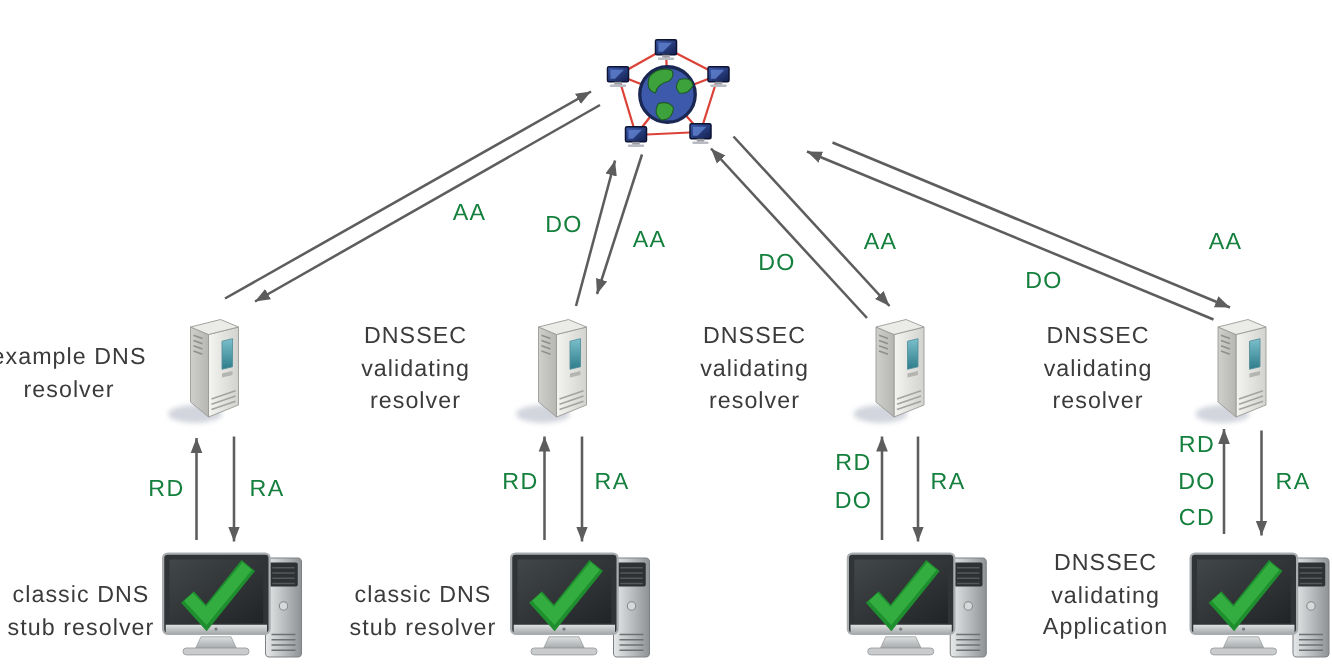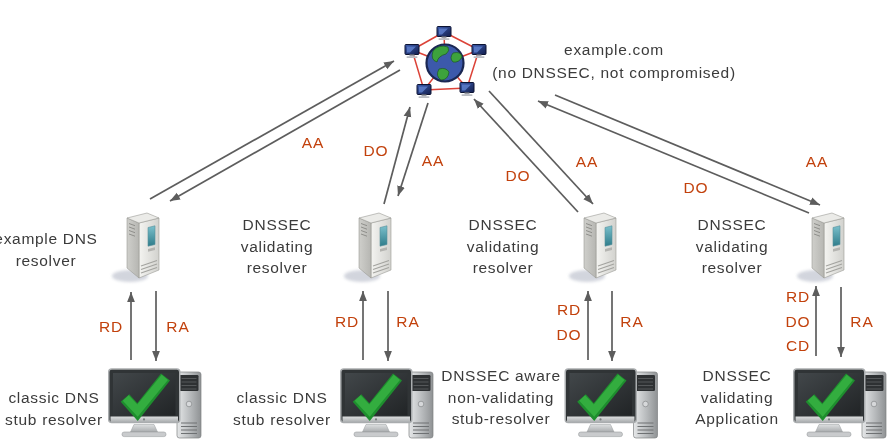--- a/index.html
+++ b/index.html
@@ -9,21 +9,21 @@
   }
   .stage svg.canvas{position:absolute;left:0;top:0;}
   .lbl{
     position:absolute;transform:translate(-50%,-50%);
     white-space:pre-line;text-align:center;
     font-size:15.5px;line-height:21.5px;letter-spacing:0.7px;color:#3b3b3b;
   }
   .edge{
     position:absolute;transform:translate(-50%,-50%);
     white-space:pre-line;text-align:center;
-    font-size:15.5px;line-height:24.5px;letter-spacing:0.9px;color:#c2410c;
+    font-size:15.5px;line-height:24.5px;letter-spacing:0.9px;color:#15803d;
   }
 </style>
 </head>
 <body>
 
 <div class="stage">
 
   <svg class="canvas" width="888" height="443" viewBox="0 0 888 443">
     <defs>
       <marker id="ah" markerUnits="userSpaceOnUse" markerWidth="11" markerHeight="9" refX="10" refY="4.5" orient="auto">
@@ -141,40 +141,35 @@
     <use href="#sym-server" x="114" y="210"></use>
     <use href="#sym-server" x="346" y="210"></use>
     <use href="#sym-server" x="571" y="210"></use>
     <use href="#sym-server" x="799" y="210"></use>
     <use href="#sym-workstation" x="108" y="368"></use>
     <use href="#sym-workstation" x="340" y="368"></use>
     <use href="#sym-workstation" x="564.5" y="368"></use>
     <use href="#sym-workstation" x="793" y="368"></use>
   </svg>
 
-  <div class="lbl" style="left:614px;top:61px;line-height:23px;">example.com
-(no DNSSEC, not compromised)</div>
   <div class="lbl" style="left:46px;top:249px;">example DNS
 resolver</div>
   <div class="lbl" style="left:277px;top:246px;">DNSSEC
 validating
 resolver</div>
   <div class="lbl" style="left:503px;top:246px;">DNSSEC
 validating
 resolver</div>
   <div class="lbl" style="left:732px;top:246px;">DNSSEC
 validating
 resolver</div>
   <div class="lbl" style="left:54px;top:408px;">classic DNS
 stub resolver</div>
   <div class="lbl" style="left:282px;top:408px;">classic DNS
 stub resolver</div>
-  <div class="lbl" style="left:501px;top:397px;">DNSSEC aware
-non-validating
-stub-resolver</div>
   <div class="lbl" style="left:737px;top:397px;">DNSSEC
 validating
 Application</div>
 
   <div class="edge" style="left:240px;top:160px;"></div>
   <div class="edge" style="left:313px;top:143px;">AA</div>
   <div class="edge" style="left:376px;top:151px;">DO</div>
   <div class="edge" style="left:433px;top:161px;">AA</div>
   <div class="edge" style="left:518px;top:176px;">DO</div>
   <div class="edge" style="left:587px;top:162px;">AA</div>

